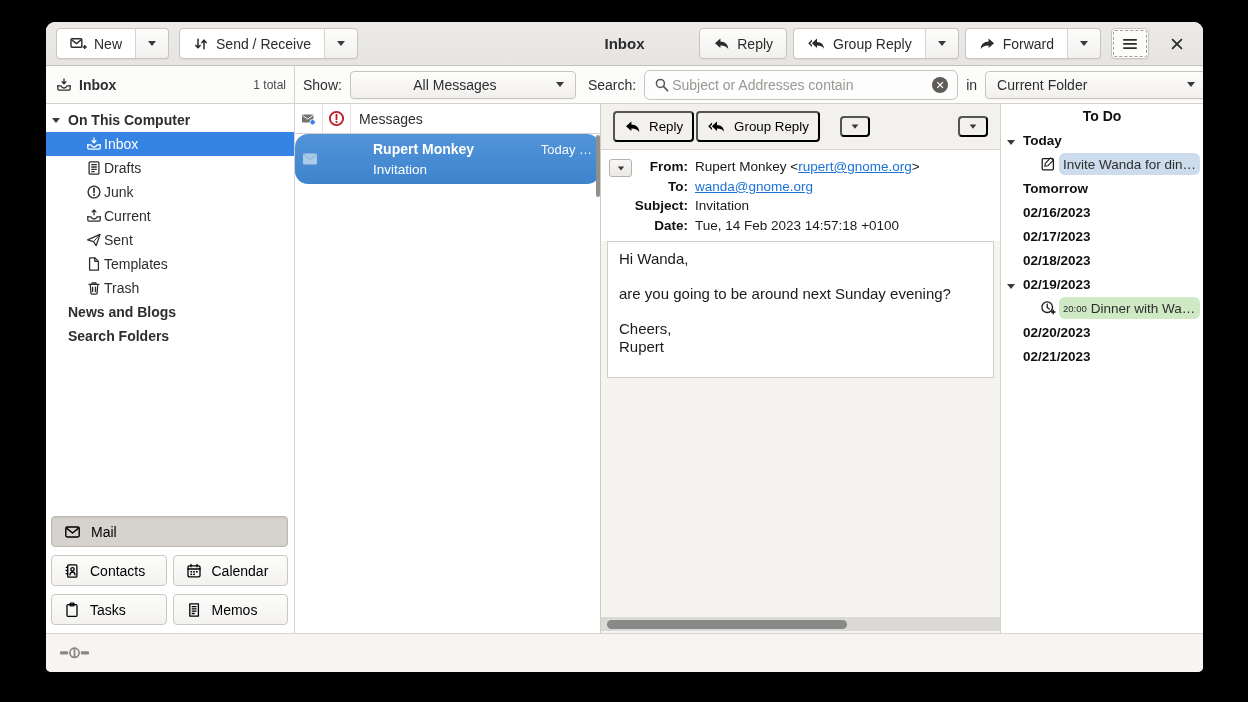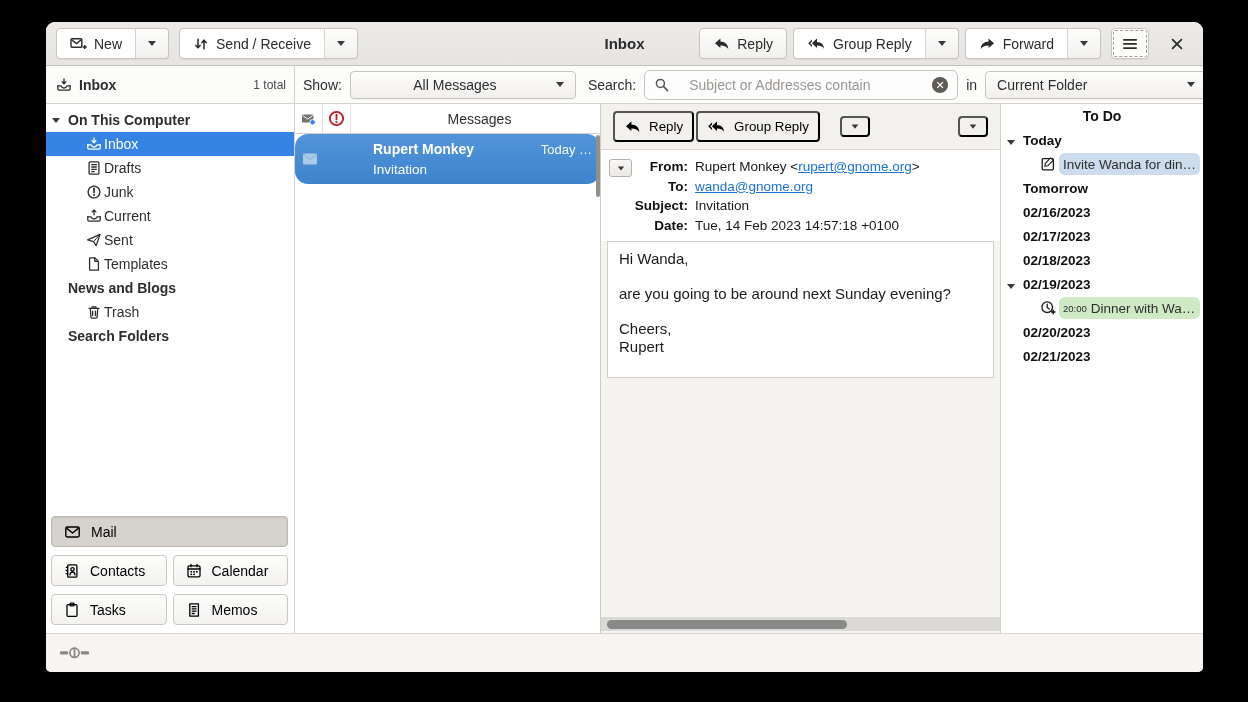--- a/index.html
+++ b/index.html
@@ -45,21 +45,21 @@
   .fb-left .spacer{ flex:1; }
   .fb-total{ font-size:12px; color:#4a4a4a; }
   .fb-rest{ flex:1; display:flex; align-items:center; gap:8px; padding:0 6px 0 8px; }
   .combo{
     height:28px; display:inline-flex; align-items:center; gap:8px; padding:0 11px;
     background:linear-gradient(#fdfdfc,#f1f0ee); border:1px solid #c9c4bf; border-radius:4px; box-shadow:0 1px 1px rgba(0,0,0,.04);
   }
   .combo.center{ justify-content:center; } .combo.center .cl{ flex:1; text-align:center; }
   .combo.between{ justify-content:space-between; }
   .searchbox{
-    height:30px; width:314px; display:inline-flex; align-items:center; gap:19px; padding:0 9px;
+    height:30px; width:314px; display:inline-flex; align-items:center; gap:2px; padding:0 9px;
     background:#fdfdfd; border:1px solid #c9c4bf; border-radius:6px;
   }
   .searchbox .ph{ flex:1; color:#9b9793; font-size:14px; overflow:hidden; white-space:nowrap; }
   .clear-ic{ width:16px; height:16px; border-radius:50%; background:#5f5c58; color:#fff; font-size:11px; line-height:16px; text-align:center; flex:none; }
   
   .main{ flex:1; min-height:0; display:flex; background:#fff; }
   
   .sidebar{ width:249px; flex:none; border-right:1px solid #d5d2ce; display:flex; flex-direction:column; background:#fff; }
   .tree{ flex:1; padding-top:4px; font-size:14px; }
   .trow{ height:24px; display:flex; align-items:center; padding-left:6px; }
@@ -69,21 +69,21 @@
   .trow.child .ic{ width:17px; flex:none; display:flex; }
   .trow.child .clabel{ margin-left:2px; }
   .trow.selected{ color:#fff; }
   .switcher{ flex:none; padding:6px 6px 8px 5px; display:grid; grid-template-columns:1fr 1fr; gap:8px 6px; }
   .sw-btn{ height:31px; display:flex; align-items:center; gap:10px; padding:0 12px; border:1px solid #cdc7c1; border-radius:4px; background:linear-gradient(#fcfcfb,#f3f2f0); font-size:14px; }
   .sw-btn.active{ grid-column:1 / 3; background:#d6d2cd; border-color:#bcb7b1; box-shadow:inset 0 1px 2px rgba(0,0,0,.08); }
   
   .mlist{ width:306px; flex:none; display:flex; flex-direction:column; background:#fff; border-right:1px solid #cfccc8; position:relative; }
   .ml-header{ flex:none; height:30px; display:flex; align-items:stretch; border-bottom:1px solid #d5d2ce; font-size:14px; }
   .ml-hcell{ width:28px; flex:none; display:flex; align-items:center; justify-content:center; border-right:1px solid #e4e2df; }
-  .ml-hlabel{ flex:1; display:flex; align-items:center; padding-left:8px;justify-content:center; }
+  .ml-hlabel{ flex:1; display:flex; align-items:center; padding-left:8px; }
   .ml-row{ height:50px; display:flex; color:#fff;border-radius:13px; }
   .ml-icol{ width:30px; flex:none; display:flex; align-items:center; justify-content:center; }
   .ml-text{ flex:1; min-width:0; padding:7px 8px 7px 48px; display:flex; flex-direction:column; justify-content:space-between; }
   .ml-l1{ display:flex; align-items:baseline; }
   .ml-sender{ font-size:14px; font-weight:600; flex:1; }
   .ml-date{ font-size:13px; opacity:.95; }
   .ml-subject{ font-size:13.5px; }
   .ml-vthumb{ position:absolute; right:0; top:31px; width:4px; height:62px; background:#92908b; border-radius:2px; }
   
   .preview{ width:400px; flex:none; display:flex; flex-direction:column; background:#f5f4f1; border-right:1px solid #d5d2ce; position:relative; }
@@ -327,33 +327,33 @@
             <span class="ic icon">
               <svg width="16" height="16" viewBox="0 0 16 16">
                 <g fill="none" stroke="currentColor" stroke-width="1.3" stroke-linejoin="round">
                   <path d="M3.6 1.8h5.2l3.6 3.6v8.8H3.6z"></path>
                   <path d="M8.8 1.8v3.6h3.6"></path>
                 </g>
               </svg>
             </span>
             <span class="clabel">Templates</span>
           </div>
-          <div class="trow">
-            <span class="tricol"></span>
-            <span class="glabel">News and Blogs</span>
-          </div>
           <div class="trow child">
             <span class="ic icon">
               <svg width="16" height="16" viewBox="0 0 16 16">
                 <g fill="none" stroke="currentColor" stroke-width="1.3" stroke-linejoin="round" stroke-linecap="round">
                   <path d="M3 4.4h10M6 4.2V2.9h4v1.3M4.3 4.7l.6 8.4a1 1 0 0 0 1 1h4.2a1 1 0 0 0 1-1l.6-8.4M6.6 7.2v4.4M9.4 7.2v4.4"></path>
                 </g>
               </svg>
             </span>
             <span class="clabel">Trash</span>
+          </div>
+          <div class="trow">
+            <span class="tricol"></span>
+            <span class="glabel">News and Blogs</span>
           </div>
           <div class="trow">
             <span class="tricol"></span>
             <span class="glabel">Search Folders</span>
           </div>
         </div>
       <div class="switcher" id="switcher">
           <button class="sw-btn active">
             <span class="icon">
               <svg width="17" height="16" viewBox="0 0 17 16">

